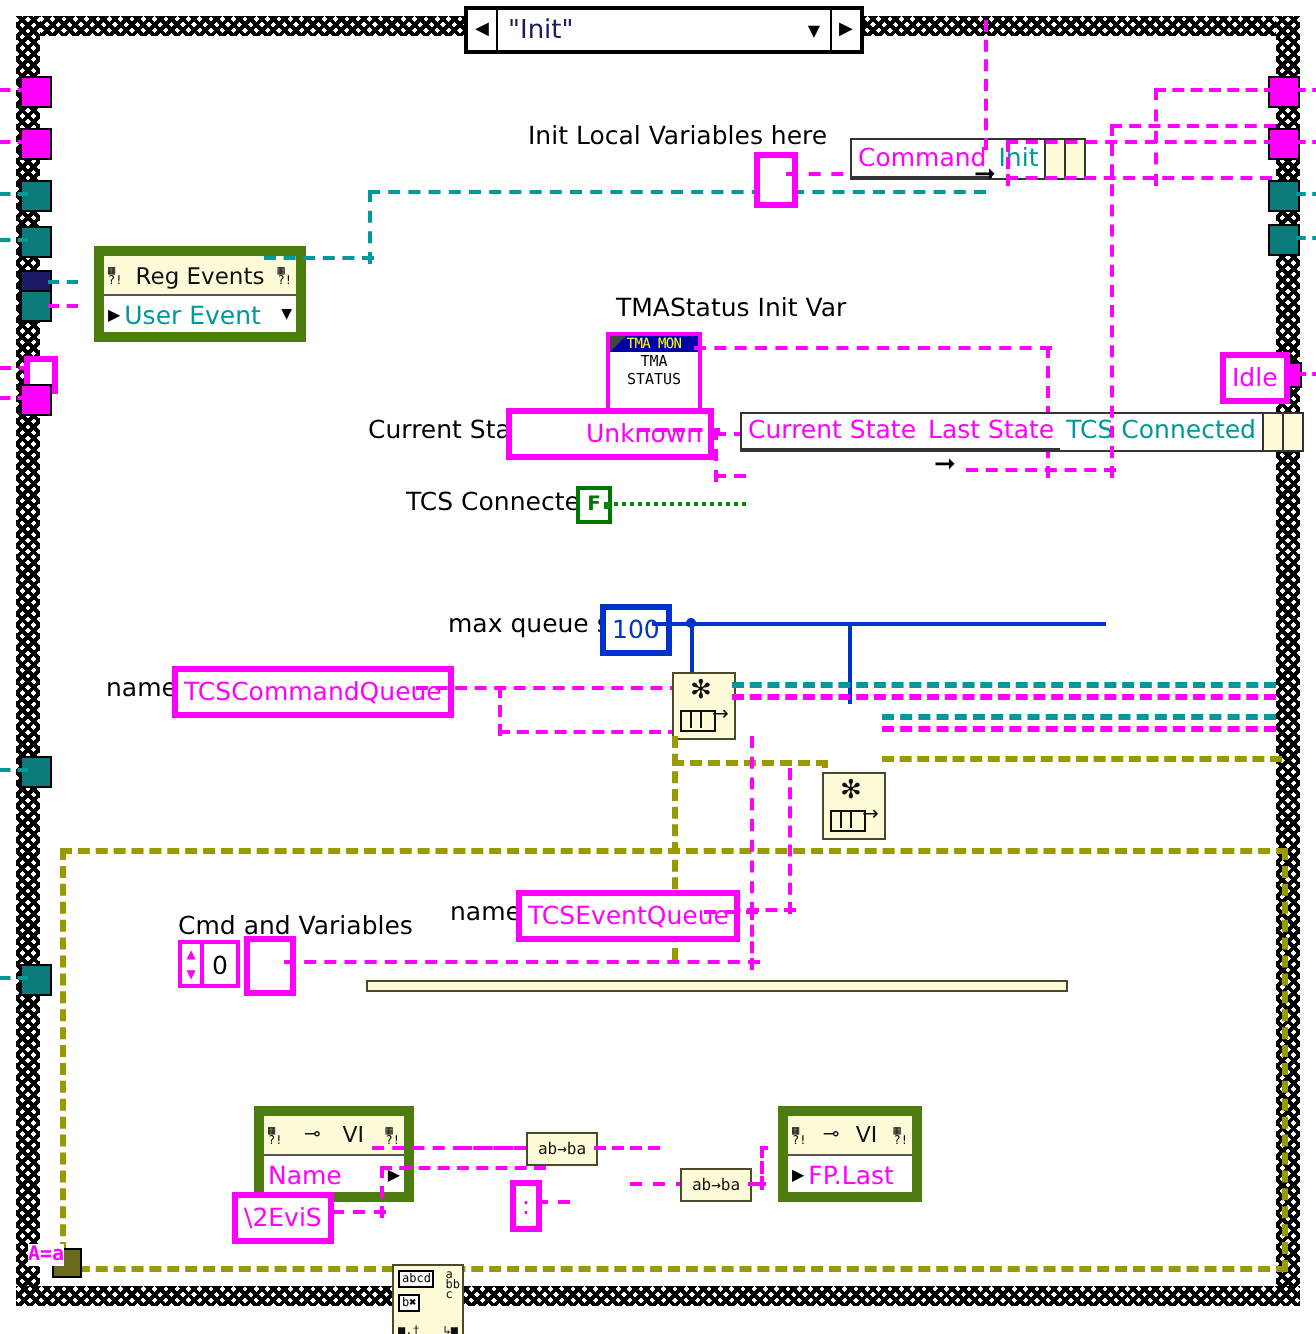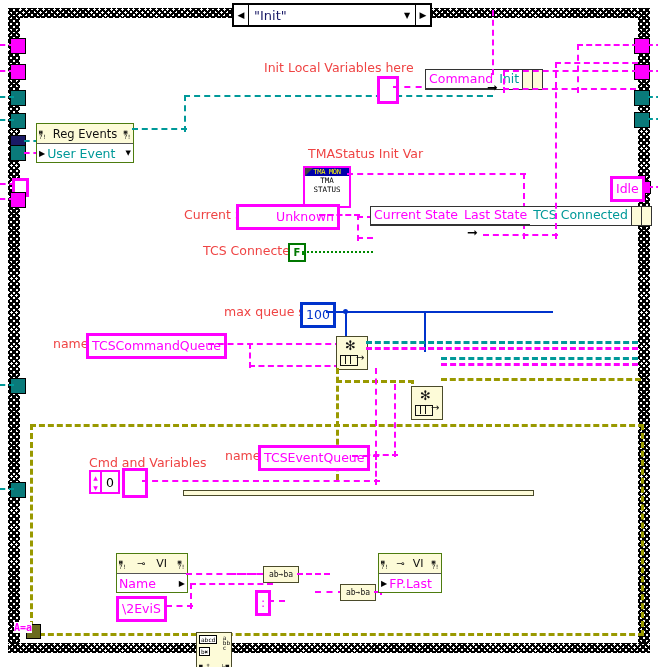--- a/index.html
+++ b/index.html
@@ -9,21 +9,21 @@
 
   
   .hatch{
     background-image:
       repeating-linear-gradient(45deg,#000 0 2px,transparent 2px 4px),
       repeating-linear-gradient(-45deg,#000 0 2px,#fff 2px 4px);
     background-color:#fff;
   }
 
   
-  .lbl{font-size:12.5px;color:#ef4444;white-space:nowrap;line-height:1;}
+  .lbl{font-size:12.5px;color:#000000;white-space:nowrap;line-height:1;}
 
   
   .pinkbox{
     border:3px solid #ff00ff;background:#fff;color:#ff00ff;
     font-size:12.5px;line-height:1;padding:1px 3px;white-space:nowrap;
     display:flex;align-items:center;
   }
   .bluebox{
     border:3px solid #0033cc;background:#fff;color:#0033cc;
     font-size:12.5px;line-height:1;padding:1px 3px;white-space:nowrap;
@@ -42,21 +42,21 @@
   .wv{width:0;border-left-width:2px;border-left-style:solid;}
   .teal{border-color:#009999;}
   .blue{border-color:#0033cc;}
   .dpink{border-top-style:dashed;border-left-style:dashed;border-color:#ff00ff;}
   .dteal{border-top-style:dashed;border-left-style:dashed;border-color:#009999;}
   .dgreen{border-top-style:dotted;border-left-style:dotted;border-color:#008800;}
 
   
   .dot{position:absolute;width:5px;height:5px;border-radius:50%;}
   .subvi{
-    background:#fdfbd8;border:1px solid #4d7c0f;
+    background:#fdfbd8;border:5px solid #4d7c0f;margin-left:11px;
   }
   .subvi-top{
     display:flex;align-items:center;justify-content:space-between;
     padding:1px 2px;height:17px;background:#fdfbd8;
   }
   .subvi-bot{
     background:#fff;border-top:1px solid #555;color:#ff00ff;
     font-size:12.5px;display:flex;align-items:center;gap:2px;padding:0 2px;
     height:18px;
   }
@@ -236,21 +236,21 @@
 <div class="abs localvar" style="left:303px;top:166px;width:44px;height:38px;">
   <div class="lv-top">TMA MON</div>
   <div class="lv-mid">TMA</div>
   <div class="lv-mid">STATUS</div>
   <div class="abs" style="left:0;top:0;width:0;height:0;border-top:8px solid #444;border-right:8px solid transparent;"></div>
 </div>
 <div class="w wh dpink abs" style="left:347px;top:173px;width:176px;"></div>
 <div class="w wv dpink abs" style="left:523px;top:173px;height:63px;"></div>
 
 <div class="lbl abs" style="left:184px;top:209px;">Current State</div>
-<div class="abs pinkbox" style="left:236px;top:204px;height:18px;padding-left:37px;">Unknown</div>
+<div class="abs pinkbox" style="left:253px;top:204px;height:18px;padding-left:37px;">Unknown</div>
 <div class="w wh dpink abs" style="left:319px;top:214px;width:38px;"></div>
 <div class="w wv dpink abs" style="left:357px;top:214px;height:24px;"></div>
 <div class="w wh dpink abs" style="left:357px;top:216px;width:13px;"></div>
 <div class="w wh dpink abs" style="left:357px;top:237px;width:13px;"></div>
 
 <div class="lbl abs" style="left:203px;top:245px;">TCS Connected</div>
 <div class="abs greenbox" style="left:288px;top:243px;width:14px;height:15px;">F</div>
 <div class="w wh dgreen abs" style="left:302px;top:251px;width:68px;border-top-width:2px;"></div>
 
 <div class="abs bundle" style="left:370px;top:206px;">

